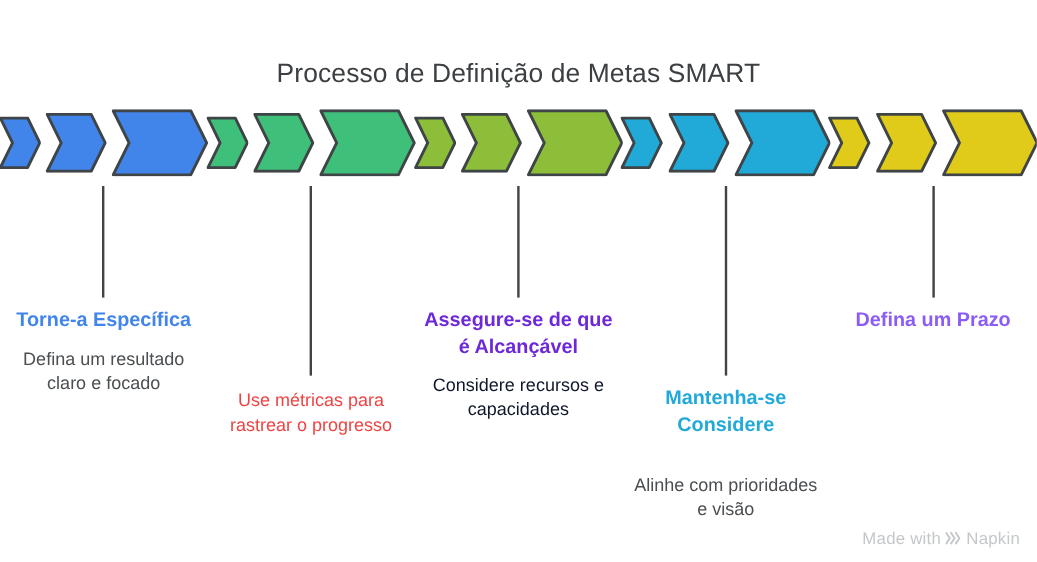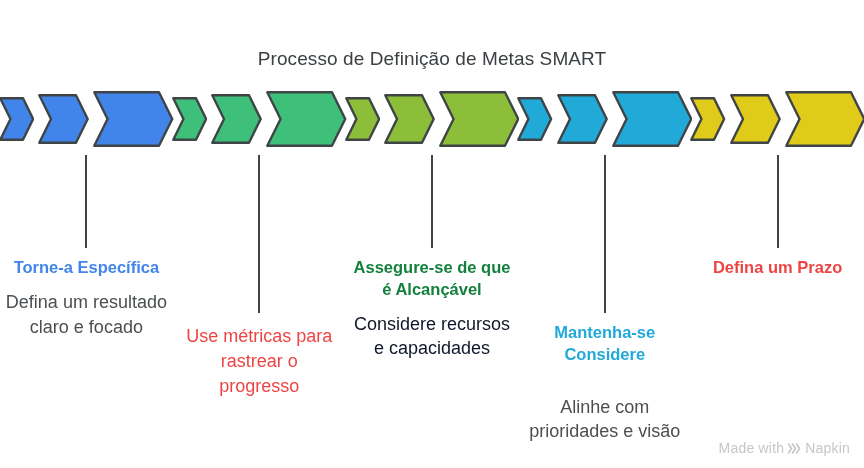--- a/index.html
+++ b/index.html
@@ -14,21 +14,21 @@
     overflow: hidden;
     position: relative;
   }
 
   #page-title {
     position: absolute;
     top: 48px;
     left: 0;
     width: 864px;
     text-align: center;
-    font-size: 19px;
+    font-size: 22px;
     color: #3c4043;
     font-weight: 400;
     letter-spacing: 0.1px;
   }
 
   #columns {
     position: absolute;
     top: 88px;
     left: 0;
     width: 864px;
@@ -69,21 +69,21 @@
     margin-top: 9px;
     font-size: 16.5px;
     font-weight: bold;
     line-height: 1.32;
     text-align: center;
     width: 160px;
   }
 
   .description {
     margin-top: 11px;
-    font-size: 18px;
+    font-size: 15px;
     color: #4b4f52;
     line-height: 1.38;
     text-align: center;
     width: 162px;
   }
 
   #watermark {
     position: absolute;
     right: 14px;
     bottom: 12px;
@@ -139,21 +139,21 @@
           <path d="M1.3,1.3 L24,1.3 L34.14,22 L24,42.7 L1.3,42.7 L11.440000000000001,22 Z" fill="#8cbe3a" stroke="#3f4447" stroke-width="2.4" stroke-linejoin="round"></path>
         </svg>
         <svg width="51" height="50" viewBox="0 0 51 50" class="chevron">
           <path d="M1.3,1.3 L38,1.3 L49.7,25 L38,48.7 L1.3,48.7 L13,25 Z" fill="#8cbe3a" stroke="#3f4447" stroke-width="2.4" stroke-linejoin="round"></path>
         </svg>
         <svg width="80.56" height="56" viewBox="0 0 80.56 56" class="chevron">
           <path d="M1.3,1.3 L66,1.3 L79.26,28 L66,54.7 L1.3,54.7 L14.56,28 Z" fill="#8cbe3a" stroke="#3f4447" stroke-width="2.4" stroke-linejoin="round"></path>
         </svg>
       </div>
       <div class="connector" style="background: rgb(63, 68, 71);"></div>
-      <div class="heading" style="color: #15803d;">Assegure-se de que é Alcançável</div>
+      <div class="heading" style="color: #6d28d9;">Assegure-se de que é Alcançável</div>
       <div class="description" style="color: #0f172a;">Considere recursos e capacidades</div>
     </div>
     <div class="column long">
       <div class="chevron-group">
         <svg width="35.44" height="44" viewBox="0 0 35.44 44" class="chevron">
           <path d="M1.3,1.3 L24,1.3 L34.14,22 L24,42.7 L1.3,42.7 L11.440000000000001,22 Z" fill="#21a9d8" stroke="#3f4447" stroke-width="2.4" stroke-linejoin="round"></path>
         </svg>
         <svg width="51" height="50" viewBox="0 0 51 50" class="chevron">
           <path d="M1.3,1.3 L38,1.3 L49.7,25 L38,48.7 L1.3,48.7 L13,25 Z" fill="#21a9d8" stroke="#3f4447" stroke-width="2.4" stroke-linejoin="round"></path>
         </svg>
@@ -171,21 +171,21 @@
           <path d="M1.3,1.3 L24,1.3 L34.14,22 L24,42.7 L1.3,42.7 L11.440000000000001,22 Z" fill="#e0ca1a" stroke="#3f4447" stroke-width="2.4" stroke-linejoin="round"></path>
         </svg>
         <svg width="51" height="50" viewBox="0 0 51 50" class="chevron">
           <path d="M1.3,1.3 L38,1.3 L49.7,25 L38,48.7 L1.3,48.7 L13,25 Z" fill="#e0ca1a" stroke="#3f4447" stroke-width="2.4" stroke-linejoin="round"></path>
         </svg>
         <svg width="80.56" height="56" viewBox="0 0 80.56 56" class="chevron">
           <path d="M1.3,1.3 L66,1.3 L79.26,28 L66,54.7 L1.3,54.7 L14.56,28 Z" fill="#e0ca1a" stroke="#3f4447" stroke-width="2.4" stroke-linejoin="round"></path>
         </svg>
       </div>
       <div class="connector" style="background: rgb(63, 68, 71);"></div>
-      <div class="heading" style="color: #ef4444;">Defina um Prazo</div>
+      <div class="heading" style="color: #8b5cf6;">Defina um Prazo</div>
     </div>
   </div>
 
 <div id="watermark">
   <span>Made with</span>
   <span>
     <svg width="13" height="11" viewBox="0 0 13 11" aria-hidden="true">
       <path d="M0.5 1 L3.5 5.5 L0.5 10" fill="none" stroke="#c4c7c9" stroke-width="1.6" stroke-linecap="round" stroke-linejoin="round"></path>
       <path d="M4.5 1 L7.5 5.5 L4.5 10" fill="none" stroke="#c4c7c9" stroke-width="1.6" stroke-linecap="round" stroke-linejoin="round"></path>
       <path d="M8.5 1 L11.5 5.5 L8.5 10" fill="none" stroke="#c4c7c9" stroke-width="1.6" stroke-linecap="round" stroke-linejoin="round"></path>

